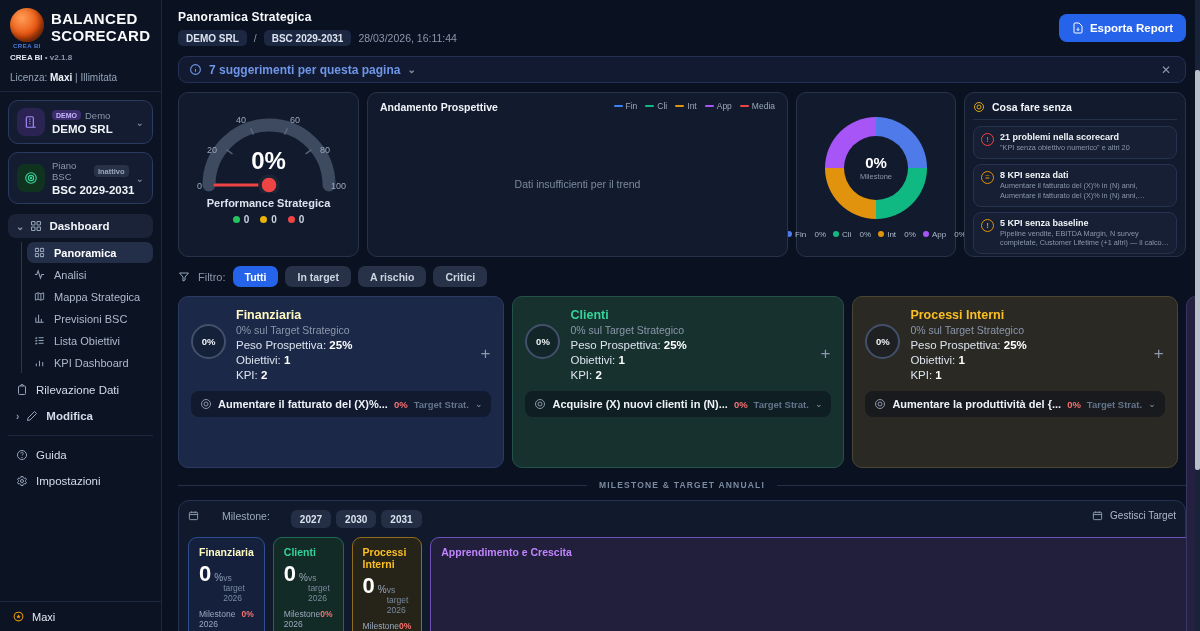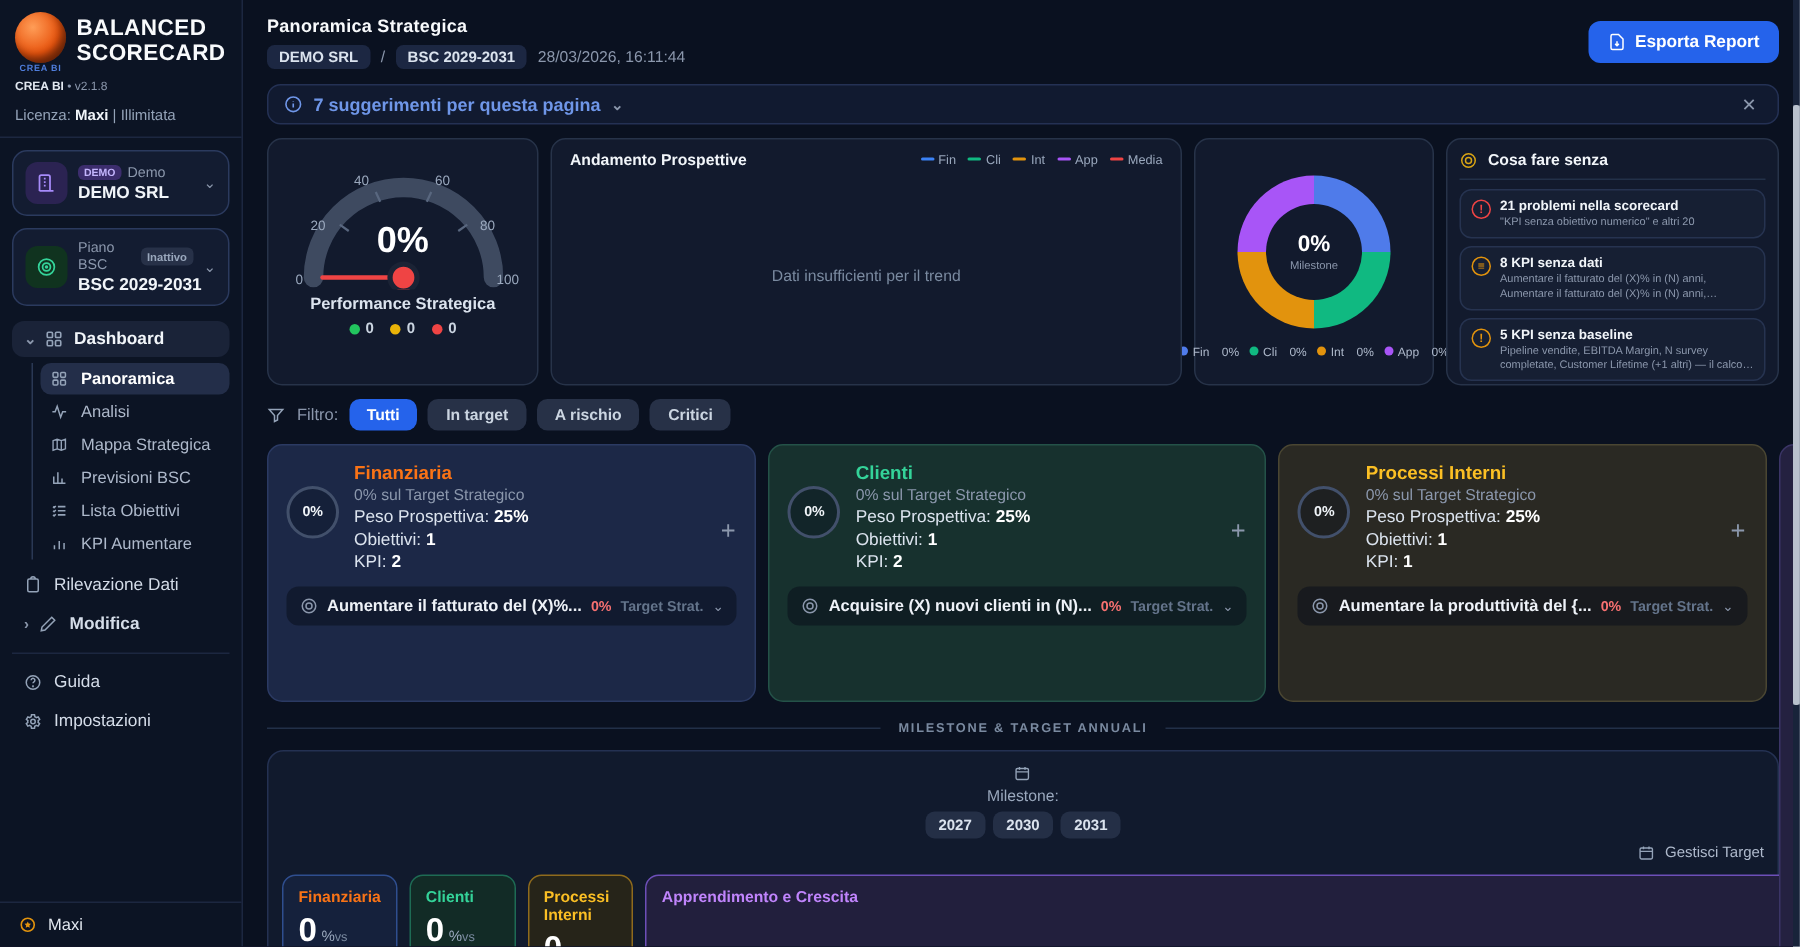--- a/index.html
+++ b/index.html
@@ -13,21 +13,21 @@
     display:flex; flex-direction:column; position:relative; height:631px; }
   .main { flex:1; padding:10px 14px 0 16px; position:relative; height:631px; overflow:hidden; }
 
   
   .logo-row { display:flex; align-items:flex-start; gap:7px; padding:8px 10px 0 10px; }
   .logo-sphere { width:34px; height:34px; border-radius:50%;
     background:radial-gradient(circle at 35% 30%, #ff9d57, #e8540e 55%, #8f2a08);
     box-shadow:inset -3px -4px 6px rgba(0,0,0,.45); }
   .logo-crea { font-size:6px; color:#4f7ddb; font-weight:bold; text-align:center; margin-top:1px; letter-spacing:.5px;}
   .logo-text { font-size:15px; font-weight:800; color:#f8fafc; line-height:1.12; letter-spacing:.3px; padding-top:3px;}
-  .version { font-size:8px; color:#8b97ac; padding:4px 10px 0 10px; }
+  .version { font-size:8px; color:#8b97ac; padding:4px 10px 0 10px;font-weight:bold; }
   .version b { color:#e2e8f0; }
   .license { font-size:10px; color:#94a3b8; padding:10px 10px 8px 10px; border-bottom:1px solid #1c2740; }
   .license b { color:#f1f5f9; }
   .sel-card { margin:8px 8px 0 8px; background:#131c31; border:1px solid #2b3a5e; border-radius:10px;
     padding:7px 8px; display:flex; align-items:center; gap:7px; cursor:pointer; }
   .sel-icon { width:28px; height:28px; border-radius:8px; display:flex; align-items:center; justify-content:center; flex-shrink:0;}
   .sel-icon.purple { background:#2b2352; color:#a78bfa; }
   .sel-icon.green { background:#10331f; color:#34d399; }
   .sel-main { flex:1; min-width:0; }
   .sel-top { display:flex; align-items:center; gap:4px; }
@@ -117,40 +117,40 @@
   .pcard { flex:1; border-radius:10px; padding:11px 12px; position:relative; display:flex; flex-direction:column; }
   .pcard.fin { background:#1c2847; border:1px solid #2b3a63; }
   .pcard.cli { background:#17312e; border:1px solid #245248; }
   .pcard.int { background:#2a2923; border:1px solid #4a4632; }
   .pcard.app { background:#242140; border:1px solid #3b3566; }
   .pc-head { display:flex; gap:10px; }
   .pc-badge { width:35px; height:35px; border-radius:50%; border:2px solid #42506b; background:rgba(10,17,32,.35);
     display:flex; align-items:center; justify-content:center; font-size:9.5px; font-weight:bold; color:#f1f5f9;
     flex-shrink:0; margin-top:16px; }
   .pc-title { font-size:12.5px; font-weight:bold; }
-  .pc-title.fin{color:#f97316}.pc-title.cli{color:#34d399}.pc-title.int{color:#fbbf24}.pc-title.app{color:#c084fc}
+  .pc-title.fin{color:#fef9c3}.pc-title.cli{color:#34d399}.pc-title.int{color:#fbbf24}.pc-title.app{color:#c084fc}
   .pc-sub { font-size:10.5px; color:#8b97ac; margin-top:2px; }
   .pc-line { font-size:11.5px; color:#dbe3ee; margin-top:3px; }
   .pc-line b { color:#fff; }
   .pc-plus { position:absolute; right:13px; top:48px; color:#8b97ac; font-size:17px; cursor:pointer; line-height:1;}
   .obj-row { margin-top:10px; background:rgba(9,15,28,.55); border-radius:8px; padding:7px 9px;
     display:flex; align-items:center; gap:6px; cursor:pointer; }
   .obj-ic { color:#8b97ac; flex-shrink:0; display:flex; }
   .obj-text { font-size:11px; font-weight:bold; color:#eef2f8; white-space:nowrap; overflow:hidden;
     text-overflow:ellipsis; flex:1; }
   .obj-pct { font-size:9.5px; font-weight:bold; color:#f87171; }
   .obj-suffix { font-size:9.5px; color:#64748b; white-space:nowrap;font-weight:bold; }
   .obj-chev { color:#8b97ac; font-size:9px; }
 
   
   .section-divider { display:flex; align-items:center; gap:12px; margin-top:12px; color:#7a8aa0;
     font-size:8.5px; font-weight:bold; letter-spacing:1.2px; }
   .section-divider::before, .section-divider::after { content:""; flex:1; border-top:1px solid #223048; }
   .ms-panel { margin-top:10px; background:#111a2d; border:1px solid #243152; border-radius:11px; padding:9px 9px; height:150px; }
-  .ms-head { display:flex; align-items:center; gap:4px; font-size:10.5px; color:#9aa8bd;flex-direction:column; }
+  .ms-head { display:flex; align-items:flex-start; gap:21px; font-size:10.5px; color:#9aa8bd; }
   .ms-years { display:flex; gap:5px; }
   .year-pill { background:#242f46; color:#dbe3ee; border:none; border-radius:6px; font-size:10px; font-weight:bold;
     padding:3.5px 9px; cursor:pointer; font-family:"Liberation Sans", sans-serif;}
   .ms-manage { margin-left:auto; display:flex; align-items:center; gap:5px; color:#aeb9cb; font-size:10px; cursor:pointer; }
   .ms-cards { display:flex; gap:8px; margin-top:9px; }
   .mcard { flex:1; border-radius:9px; padding:8px 10px; }
   .mcard.fin { background:#15213c; border:1px solid #2f4e8f; }
   .mcard.cli { background:#122b26; border:1px solid #1e6b54; }
   .mcard.int { background:#262419; border:1px solid #8f6b1d; }
   .mcard.app { background:#221f3d; border:1px solid #6d4fb8; }
@@ -281,21 +281,21 @@
               </svg>
           </span>
           <span>Lista Obiettivi</span>
         </div>
         <div class="submenu-item">
           <span class="mi-ic">
             <svg width="11" height="11" viewBox="0 0 24 24" fill="none" stroke="currentColor" stroke-width="2.2">
                 <path d="M5 20v-6M12 20V8M19 20v-9"></path>
               </svg>
           </span>
-          <span>KPI Aumentare</span>
+          <span>KPI Dashboard</span>
         </div>
       </div>
 
       <div class="menu-item">
         <span class="mi-ic">
           <svg width="12" height="12" viewBox="0 0 24 24" fill="none" stroke="currentColor" stroke-width="2">
               <rect x="5" y="4" width="14" height="17" rx="2"></rect>
               <path d="M9 4a3 3 0 016 0"></path>
             </svg>
         </span>

